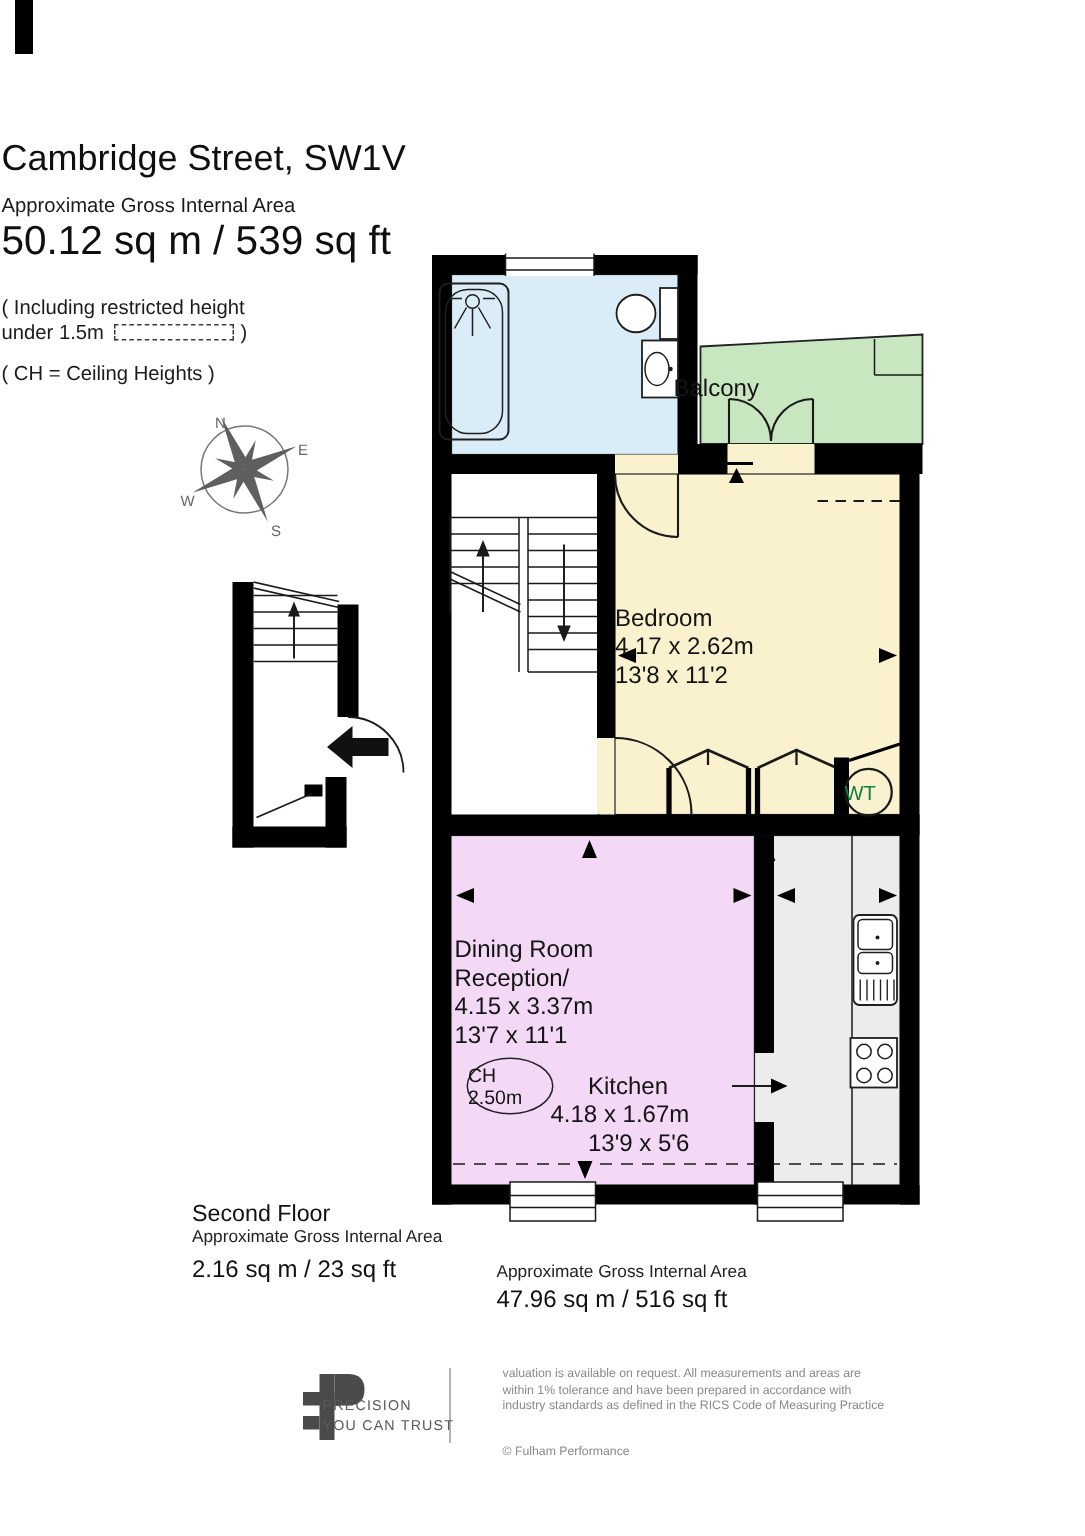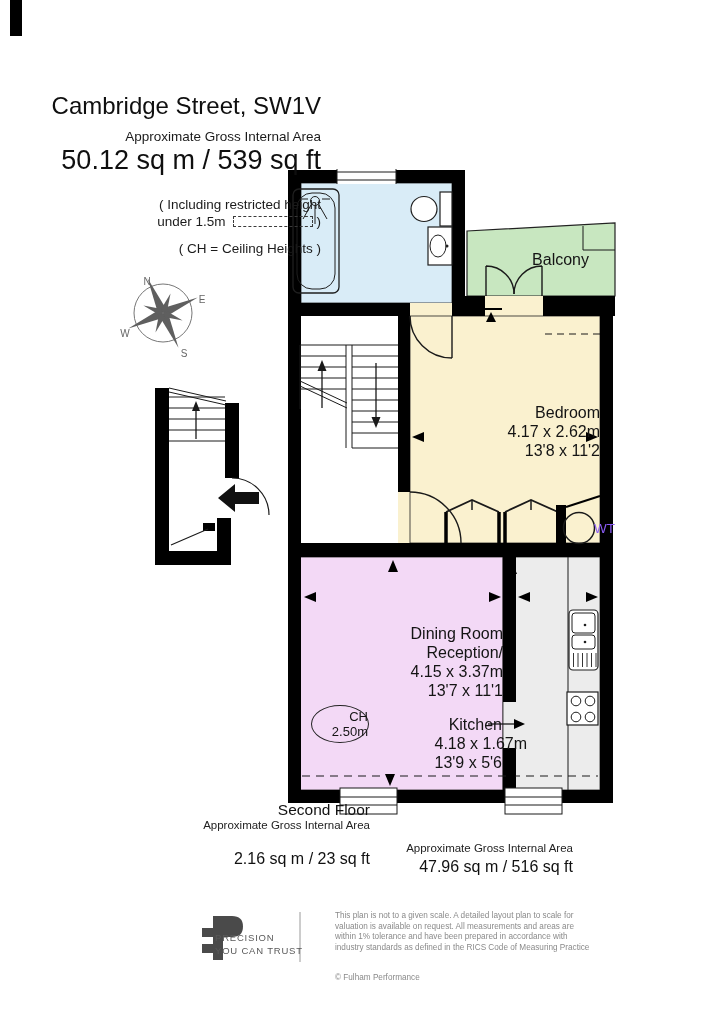--- a/index.html
+++ b/index.html
@@ -1,33 +1,33 @@
 <!DOCTYPE html>
 <html><head>
 <meta charset="utf-8">
 <style>
   html,body{margin:0;padding:0;background:#ffffff;}
   #canvas{position:relative;width:723px;height:1024px;background:#ffffff;overflow:hidden;
           font-family:"Liberation Sans",sans-serif;color:#1b1b1b;}
   .abs{position:absolute;}
-  .ctr{text-align:right;}
+  .ctr{text-align:left;}
   .planlbl{font-size:16px;line-height:19px;color:#141414;}
   .hdr-title{font-size:24px;line-height:28px;color:#0f0f0f;}
   .hdr-sub{font-size:13.5px;line-height:16px;}
   .hdr-area{font-size:27px;line-height:30px;color:#0f0f0f;}
   .hdr-note{font-size:13.5px;line-height:17px;}
   .dashbox{display:inline-block;width:78px;height:9px;border:1.6px dashed #3a3a3a;
            vertical-align:-1px;margin:0 4px 0 7px;}
   .floorname{font-size:15.5px;line-height:17px;color:#111;}
   .floorsub{font-size:11.5px;line-height:14px;color:#222;}
   .floorarea{font-size:16px;line-height:18px;color:#111;}
   .brand{font-size:9.5px;letter-spacing:.8px;color:#5a5a5a;line-height:13px;}
   .disc{font-size:8.2px;line-height:10.6px;color:#8a8a8a;}
   .chlbl{font-size:13px;line-height:15px;color:#141414;}
-  .wtlbl{font-size:13.5px;color:#8b5cf6;padding-left:20px;}
+  .wtlbl{font-size:13.5px;color:#15803d;}
   svg{display:block;}
 </style>
 </head>
 <body>
 
 <div id="canvas">
 
   <svg class="abs" style="left:0;top:0" width="723" height="1024" viewBox="0 0 723 1024">
 
     <rect x="10" y="0" width="12" height="36" fill="#000"></rect>
@@ -220,21 +220,21 @@
 
   <div class="abs ctr" style="left:1px;top:92px;width:320px">
     <div class="hdr-title">Cambridge Street, SW1V</div>
     <div class="hdr-sub" style="margin-top:9px">Approximate Gross Internal Area</div>
     <div class="hdr-area">50.12 sq m  /  539 sq ft</div>
     <div class="hdr-note" style="margin-top:21px">( Including restricted height</div>
     <div class="hdr-note"><span>under 1.5m</span><span class="dashbox"></span><span>)</span></div>
     <div class="hdr-note" style="margin-top:10px">( CH = Ceiling Heights )</div>
   </div>
 
-  <div class="abs ctr planlbl" style="left:467px;top:250px;width:122px">Balcony</div>
+  <div class="abs ctr planlbl" style="left:449px;top:250px;width:122px">Balcony</div>
 
   <div class="abs ctr planlbl" style="left:410px;top:403px;width:190px">
     <div>Bedroom</div>
     <div>4.17 x 2.62m</div>
     <div>13'8 x 11'2</div>
   </div>
 
   <div class="abs ctr planlbl" style="left:303px;top:624px;width:200px">
     <div>Dining Room</div>
     <div>Reception/</div>
@@ -251,32 +251,31 @@
   <div class="abs ctr chlbl" style="left:311px;top:705px;width:56px;height:33px;border:1.5px solid #222;border-radius:50%;padding-top:3px">
     <div>CH</div>
     <div>2.50m</div>
   </div>
 
   <div class="abs ctr wtlbl" style="left:563px;top:521px;width:32px">WT</div>
 
   <div class="abs ctr" style="left:128px;top:801px;width:242px">
     <div class="floorname">Second Floor</div>
     <div class="floorsub">Approximate Gross Internal Area</div>
-    <div class="floorarea" style="margin-top:18px">2.16 sq m  /  23 sq ft</div>
+    <div class="floorarea" style="margin-top:6px">2.16 sq m  /  23 sq ft</div>
   </div>
   <div class="abs ctr" style="left:331px;top:841px;width:242px">
     <div class="floorsub">Approximate Gross Internal Area</div>
     <div class="floorarea" style="margin-top:3px">47.96 sq m  /  516 sq ft</div>
   </div>
 
   <div class="abs brand" style="left:215px;top:931px">
     <div>PRECISION</div>
     <div>YOU CAN TRUST</div>
   </div>
   <div class="abs disc" style="left:335px;top:911px;width:280px">
-    <div>This plan is not to a given scale. A detailed layout plan to scale for</div>
     <div>valuation is available on request. All measurements and areas are</div>
     <div>within 1% tolerance and have been prepared in accordance with</div>
     <div>industry standards as defined in the RICS Code of Measuring Practice</div>
     <div style="margin-top:20px">© Fulham Performance</div>
   </div>
 
 </div>
 
 </body></html>

